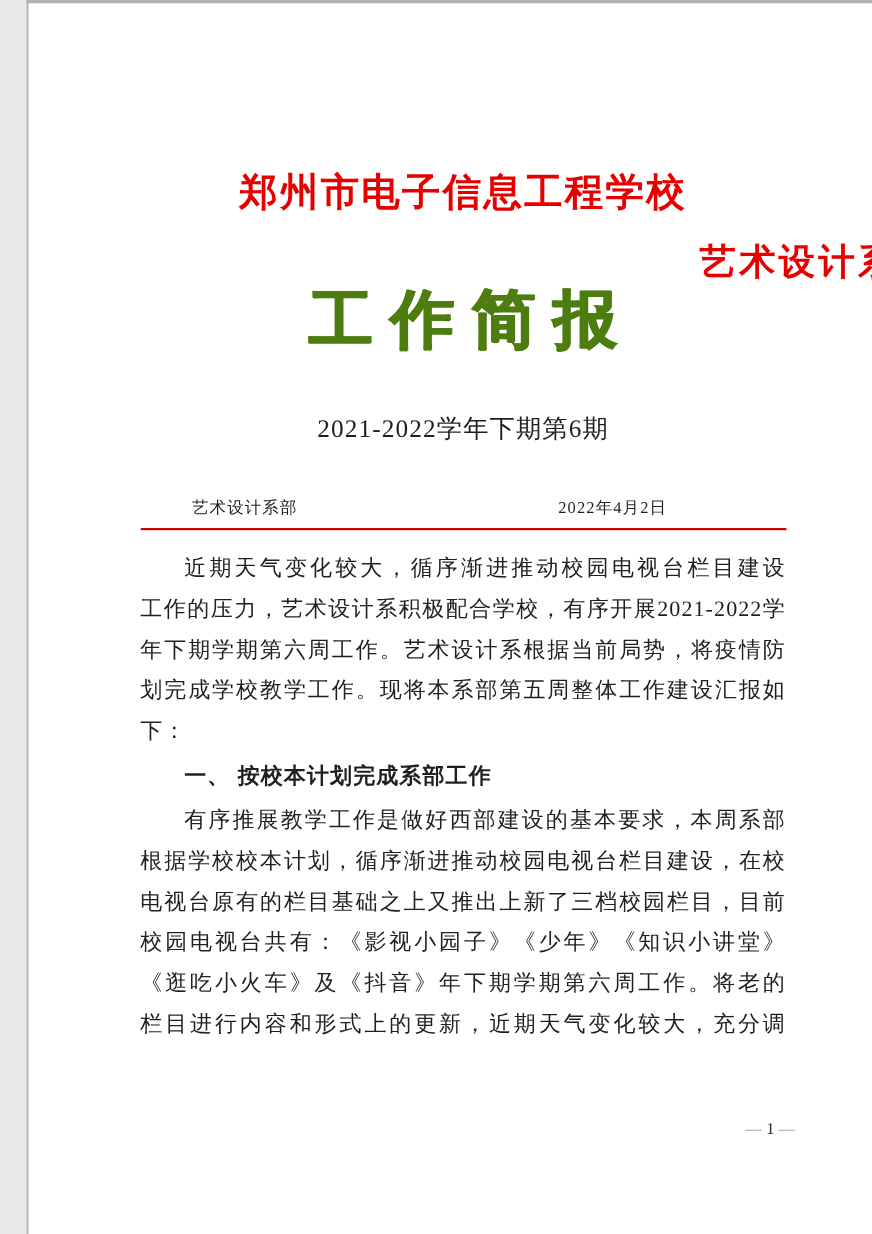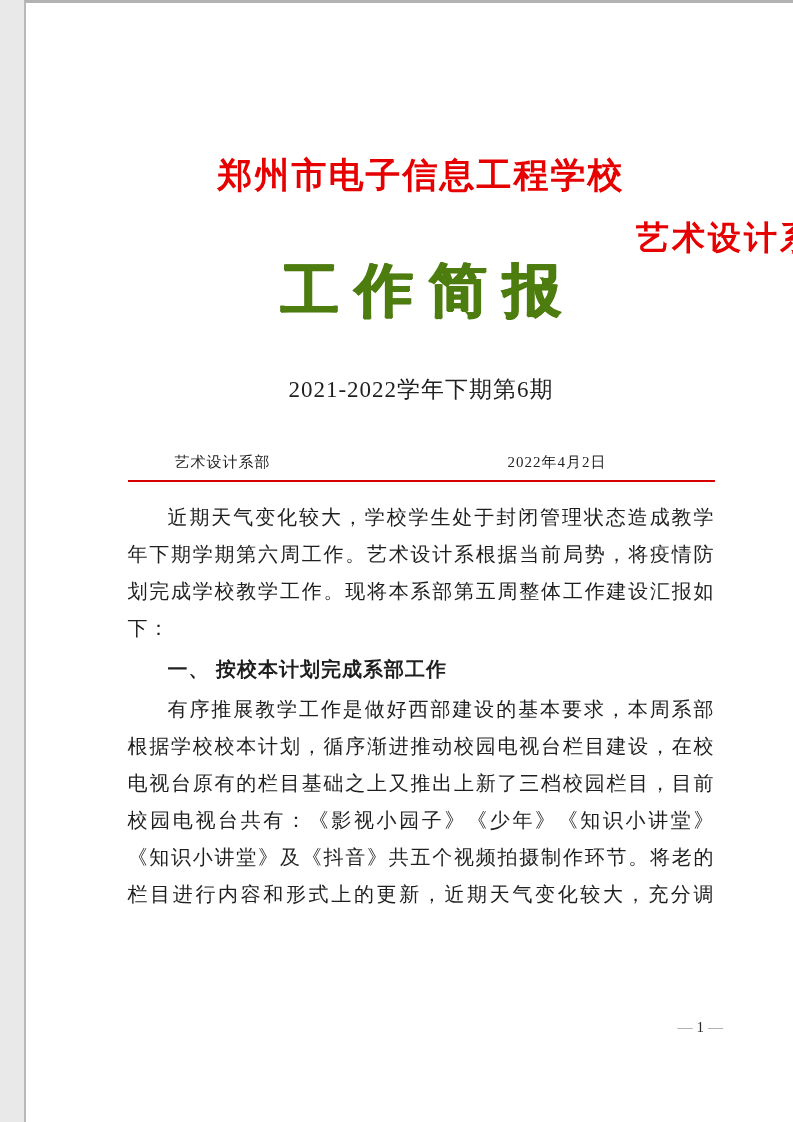--- a/index.html
+++ b/index.html
@@ -121,34 +121,35 @@
 
   <div class="byline">
     <span class="left">艺术设计系部</span>
     <span class="right">2022年4月2日</span>
   </div>
 
   <div class="red-rule"></div>
 
   <div class="doc-body">
     <div>
-      <div class="body-line indent">近期天气变化较大，学校学生处于封闭管理状态造成教学</div>
+      <div class="body-line indent">近期天气变化较大，循序渐进推动校园电视台栏目建设</div>
+      <div class="body-line">工作的压力，艺术设计系积极配合学校，有序开展2021-2022学</div>
       <div class="body-line">年下期学期第六周工作。艺术设计系根据当前局势，将疫情防</div>
       <div class="body-line">划完成学校教学工作。现将本系部第五周整体工作建设汇报如</div>
       <div class="body-line short">下：</div>
     </div>
 
     <div class="section-heading">一、 按校本计划完成系部工作</div>
 
     <div>
       <div class="body-line indent">有序推展教学工作是做好西部建设的基本要求，本周系部</div>
       <div class="body-line">根据学校校本计划，循序渐进推动校园电视台栏目建设，在校</div>
       <div class="body-line">电视台原有的栏目基础之上又推出上新了三档校园栏目，目前</div>
       <div class="body-line">校园电视台共有：《影视小园子》《少年》《知识小讲堂》</div>
-      <div class="body-line">《知识小讲堂》及《抖音》共五个视频拍摄制作环节。将老的</div>
+      <div class="body-line">《逛吃小火车》及《抖音》年下期学期第六周工作。将老的</div>
       <div class="body-line">栏目进行内容和形式上的更新，近期天气变化较大，充分调</div>
     </div>
   </div>
 
   <div class="page-footer">
     <span class="dash">—</span><span class="num">1</span><span class="dash">—</span>
   </div>
 
 </div>
 

